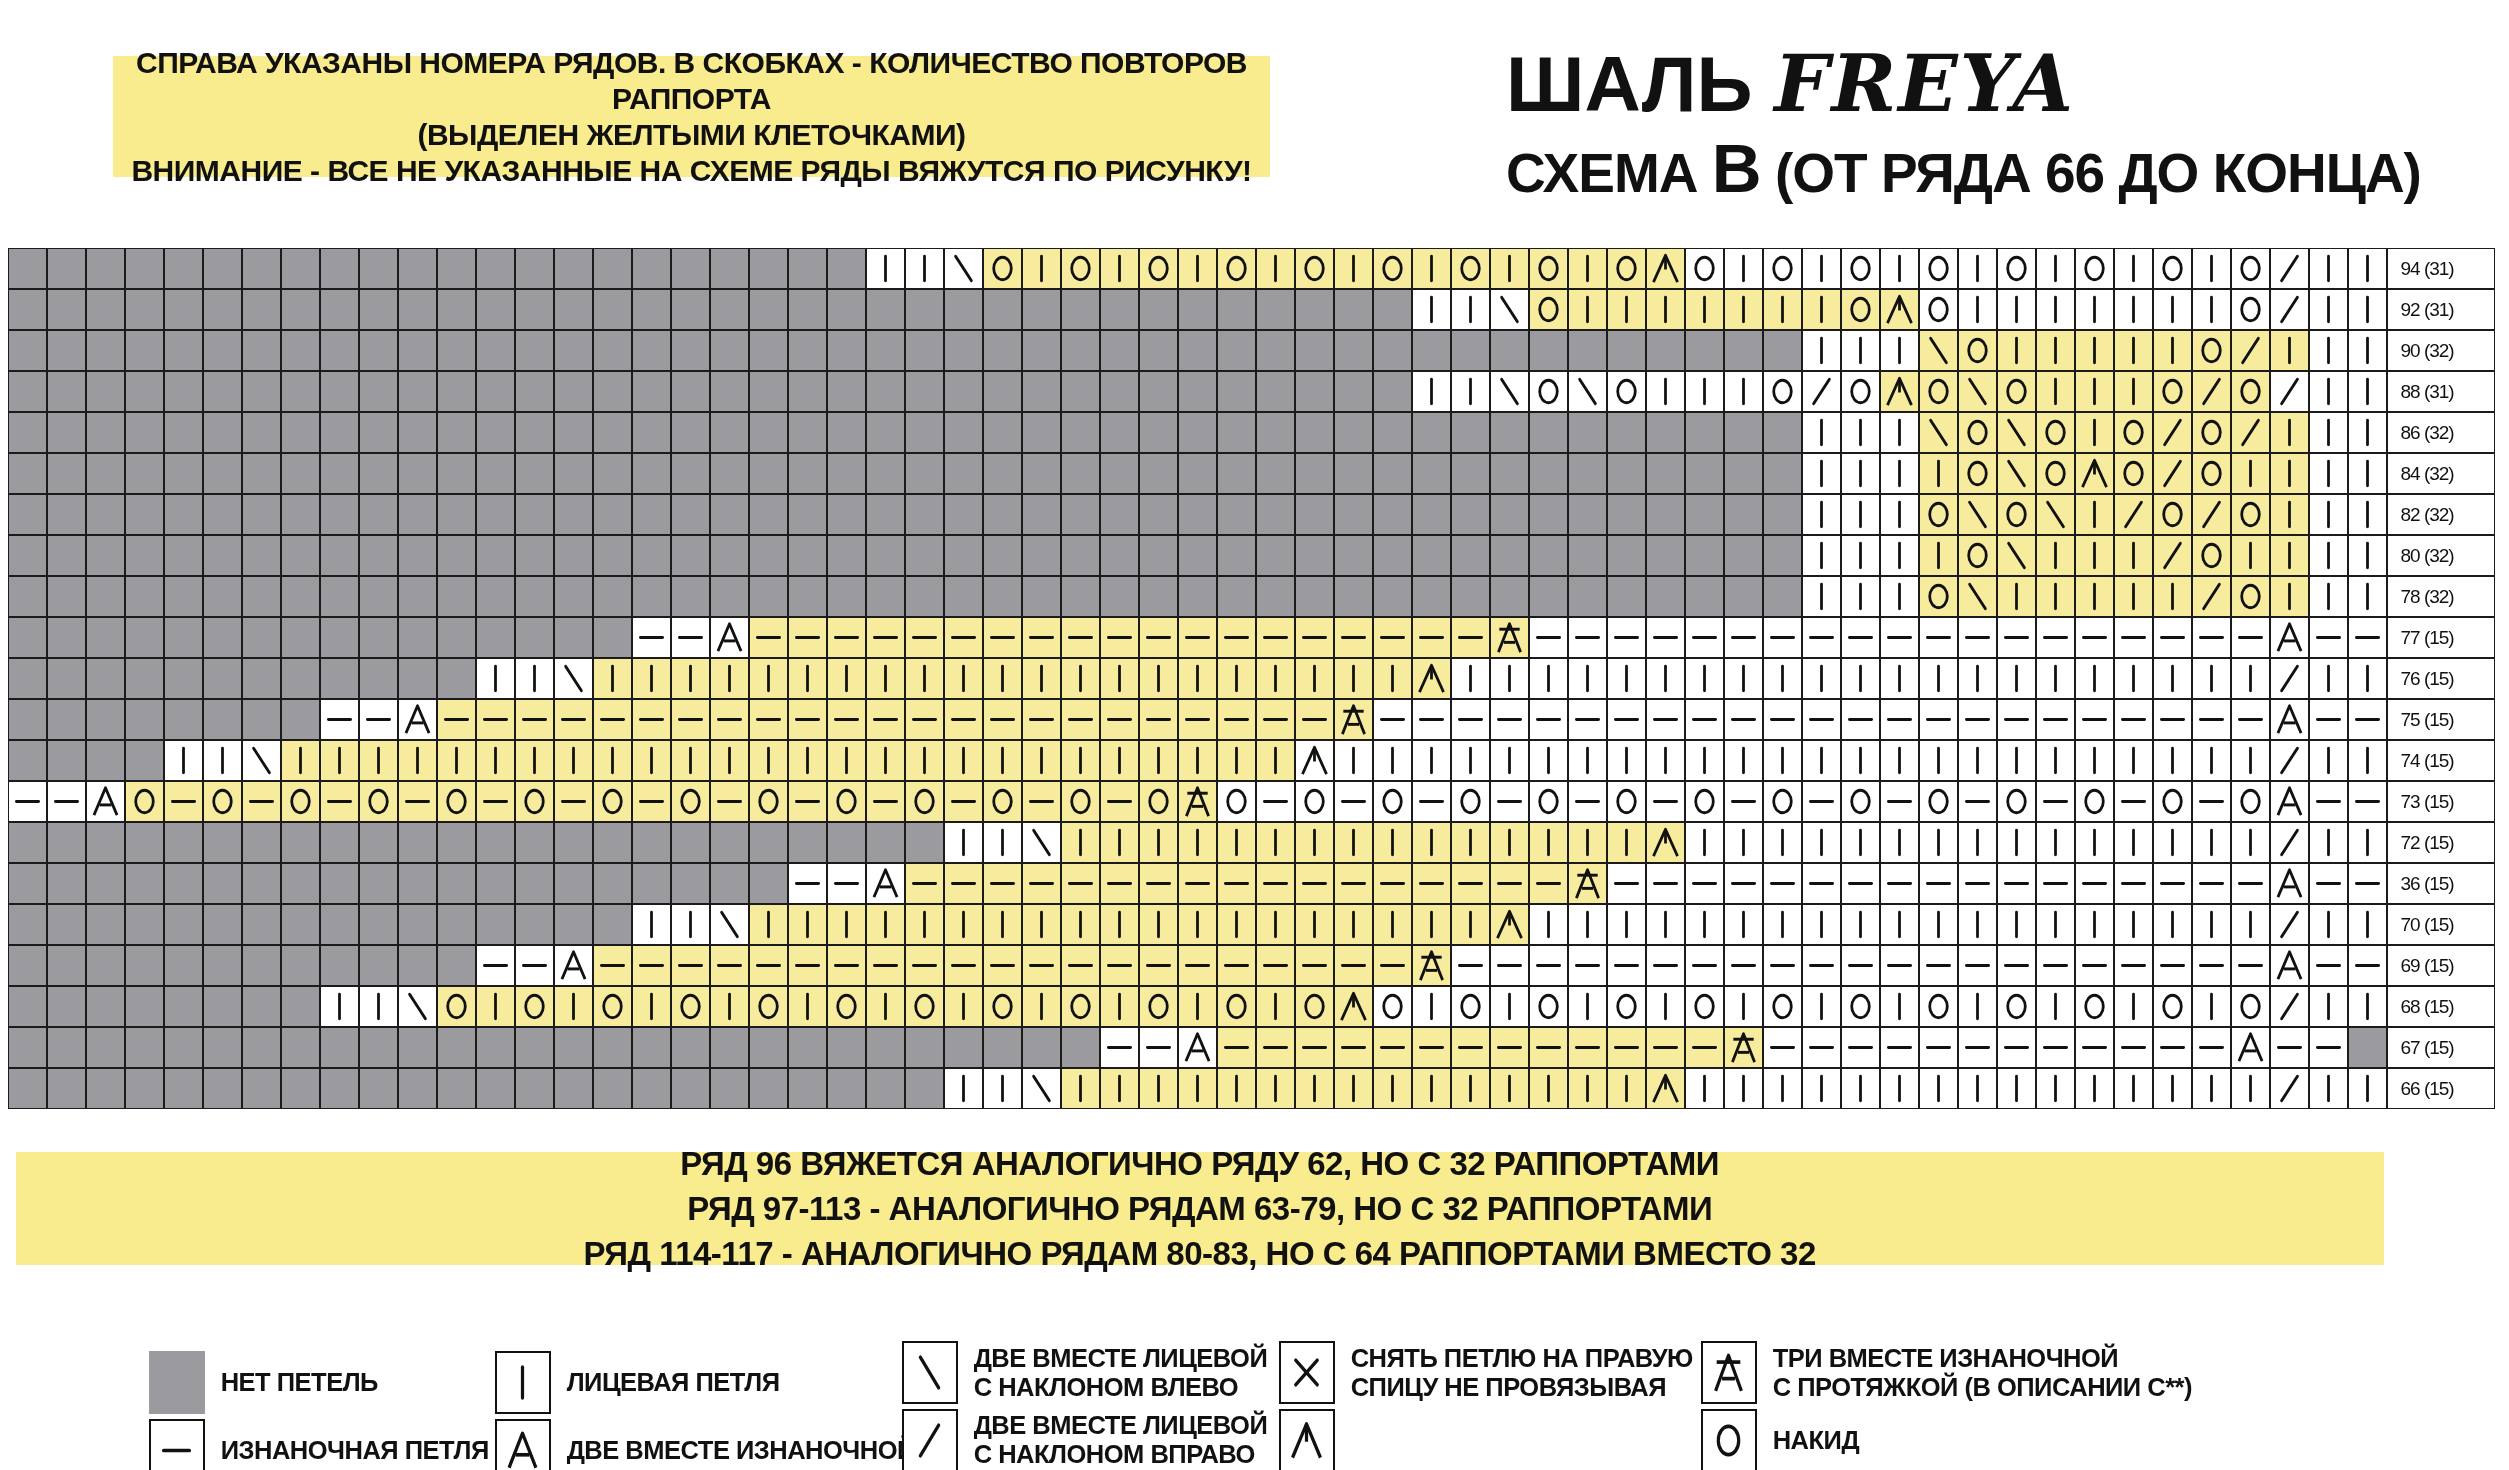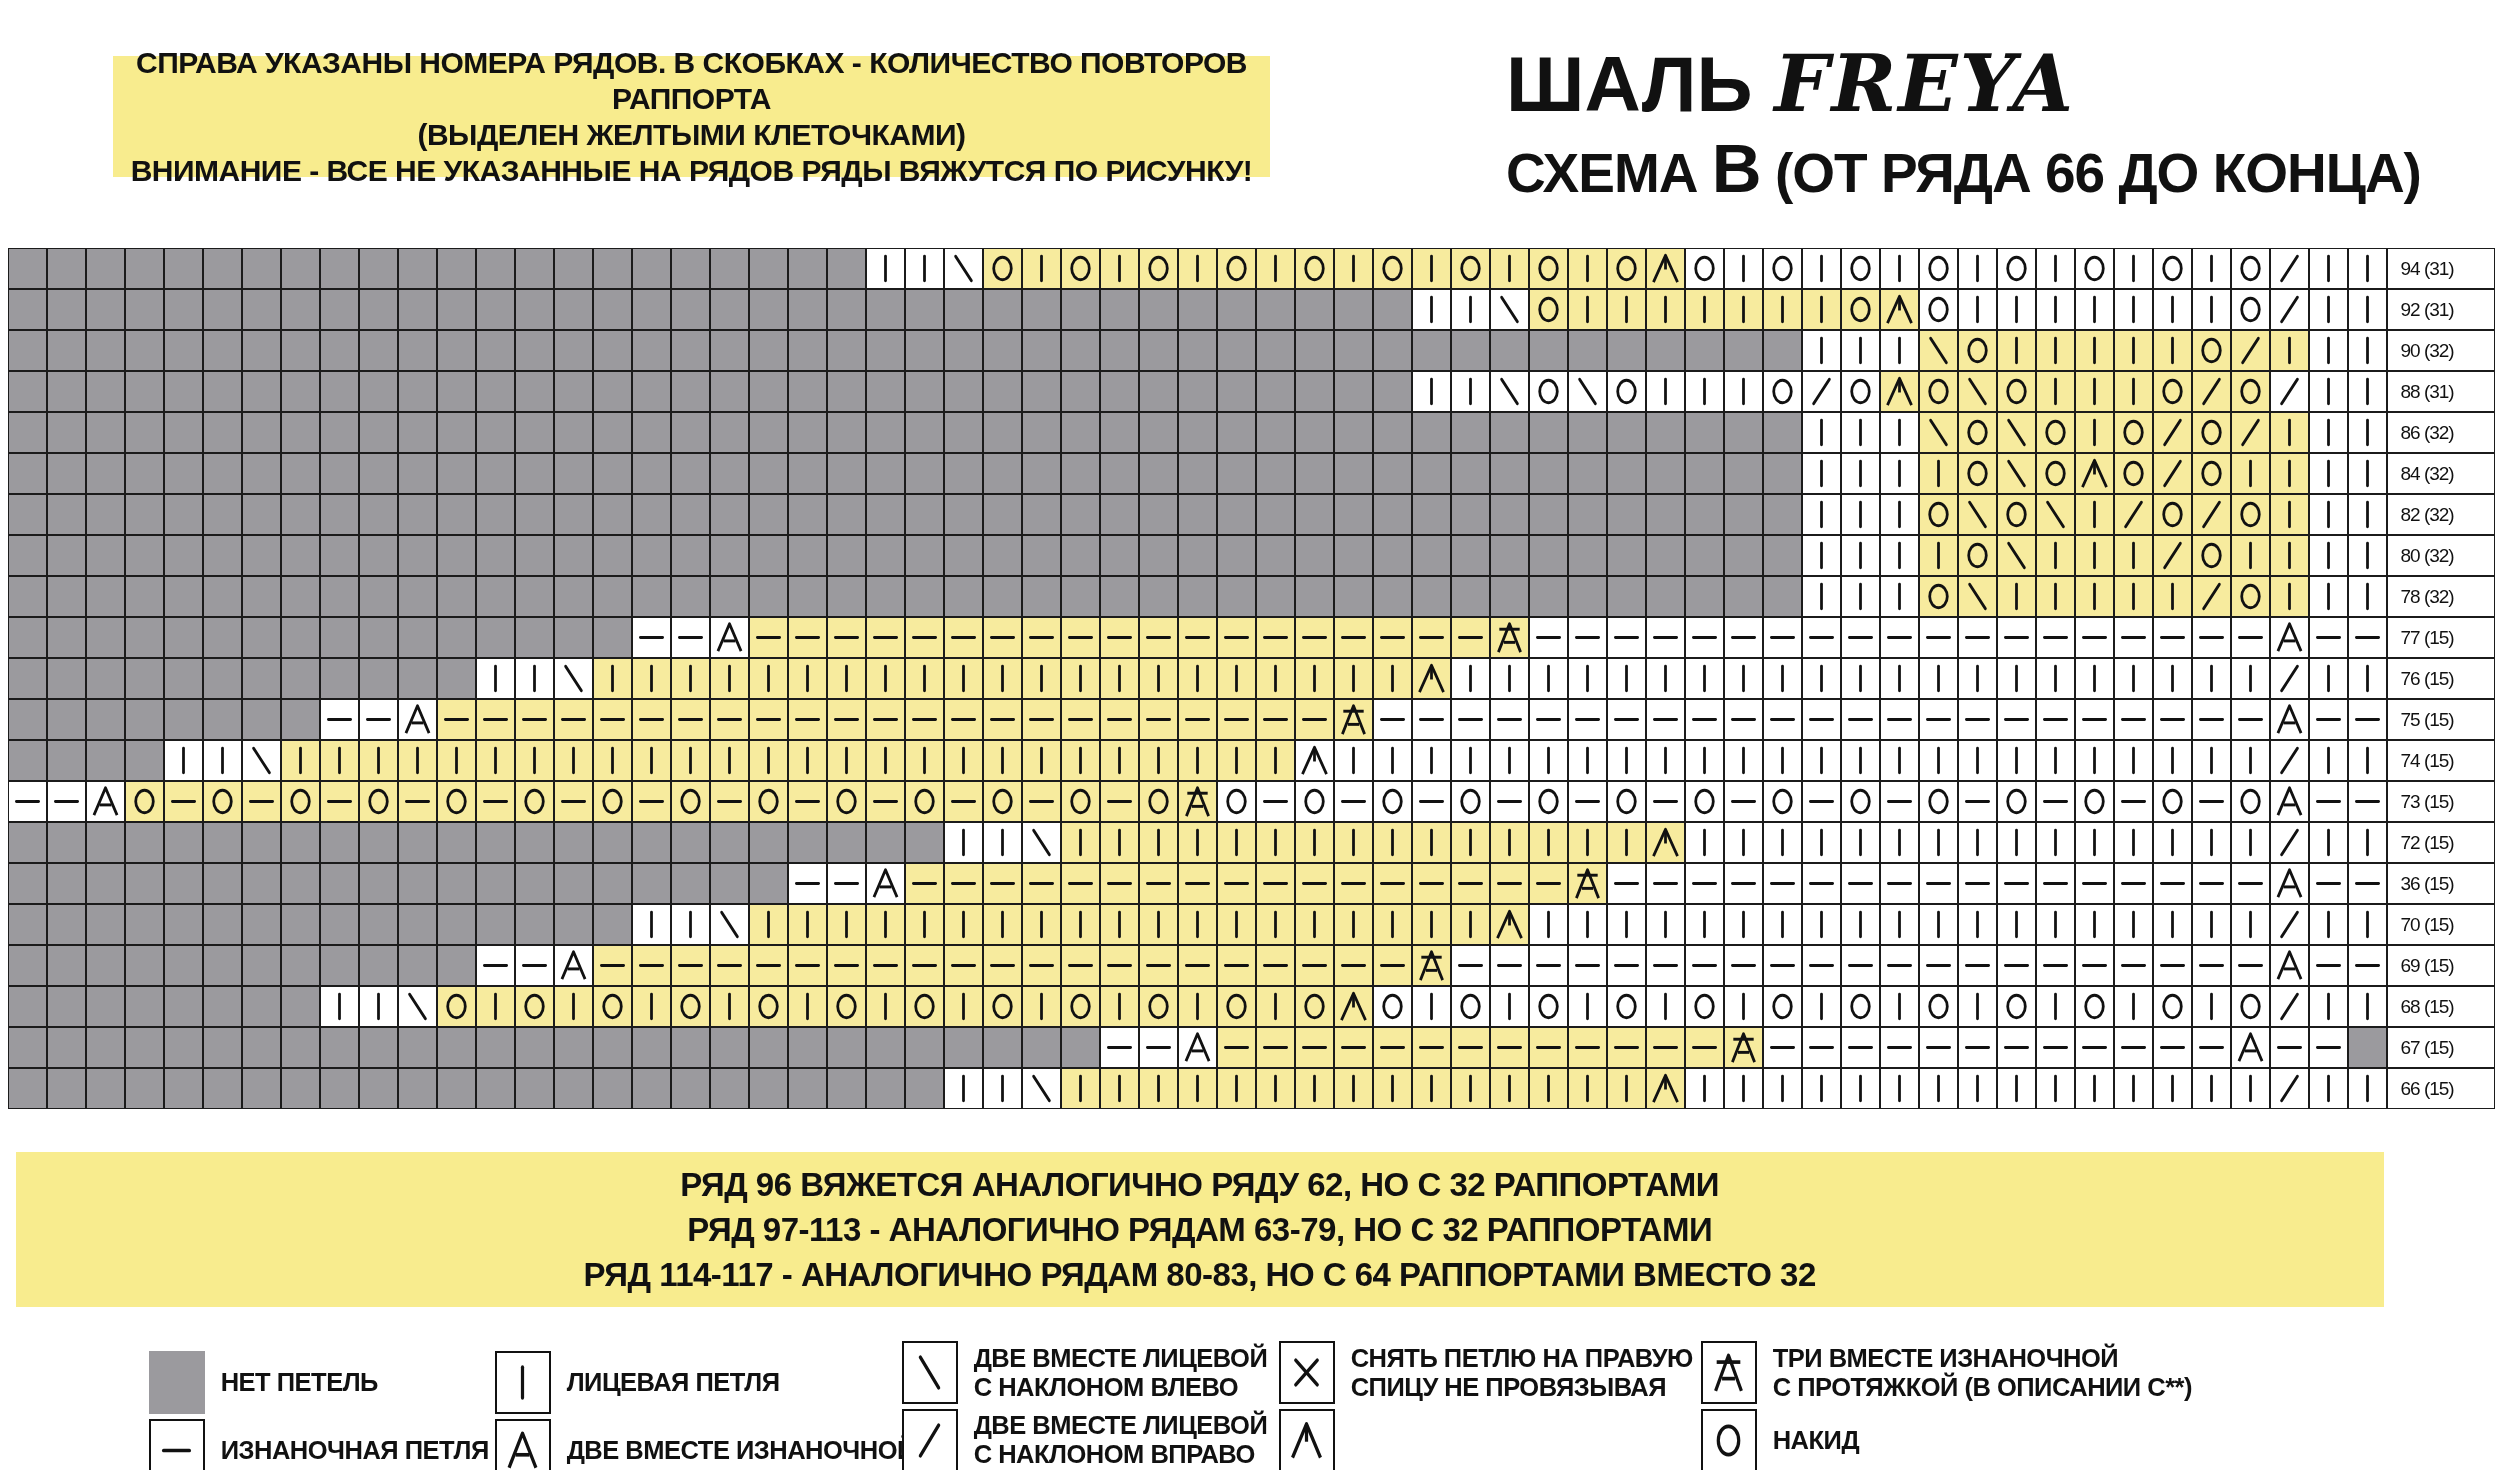--- a/index.html
+++ b/index.html
@@ -32,21 +32,21 @@
   .cell.gray{background:#9b9a9e;}
   .cell.yellow{background:#f7eb9e;}
   .cell svg{position:absolute;left:0;top:0;width:100%;height:100%;}
   .rowlabel{
     position:relative;box-sizing:border-box;border:1.5px solid #1b1b1b;background:#ffffff;
     display:flex;align-items:center;padding-left:12.7px;
     font-size:19px;font-weight:400;letter-spacing:-1px;white-space:nowrap;
   }
   
   .note-bottom{
-    position:absolute;left:15.7px;top:1152px;width:2368px;height:155px;
+    position:absolute;left:15.7px;top:1152px;width:2368px;height:113px;
     background:#f8ec8e;display:flex;flex-direction:column;justify-content:center;
     text-align:center;
   }
   .note-bottom .nline{font-size:33px;font-weight:700;line-height:45px;letter-spacing:-0.5px;}
   
   .legend-group{position:absolute;display:flex;flex-direction:column;gap:4.9px;}
   .lg1{left:149px;top:1351px;}
   .lg2{left:495px;top:1351px;}
   .lg3{left:902px;top:1341px;}
   .lg4{left:1279px;top:1341px;}
@@ -59,21 +59,21 @@
   .legend-box.noborder{border:none;background:#9b9a9e;}
   .legend-box svg{position:absolute;left:3.9px;top:4.9px;width:43px;height:49px;}
   .legend-label{font-size:25.5px;font-weight:700;line-height:29px;letter-spacing:-0.5px;white-space:nowrap;}
 </style>
 </head>
 <body>
 
 <div class="note-top">
   <div class="nline">СПРАВА УКАЗАНЫ НОМЕРА РЯДОВ. В СКОБКАХ - КОЛИЧЕСТВО ПОВТОРОВ РАППОРТА</div>
   <div class="nline">(ВЫДЕЛЕН ЖЕЛТЫМИ КЛЕТОЧКАМИ)</div>
-  <div class="nline">ВНИМАНИЕ - ВСЕ НЕ УКАЗАННЫЕ НА РЯДОВ РЯДЫ ВЯЖУТСЯ ПО РИСУНКУ!</div>
+  <div class="nline">ВНИМАНИЕ - ВСЕ НЕ УКАЗАННЫЕ НА СХЕМЕ РЯДЫ ВЯЖУТСЯ ПО РИСУНКУ!</div>
 </div>
 
 <div class="title-block">
   <div class="title-line1"><span>ШАЛЬ </span><span class="freya">FREYA</span></div>
   <div class="title-line2"><span>СХЕМА </span><span class="big-b">В</span><span> (ОТ РЯДА 66 ДО КОНЦА)</span></div>
 </div>
 
 <div class="chart" id="chart">
     <div class="cell gray"></div>
     <div class="cell gray"></div>

